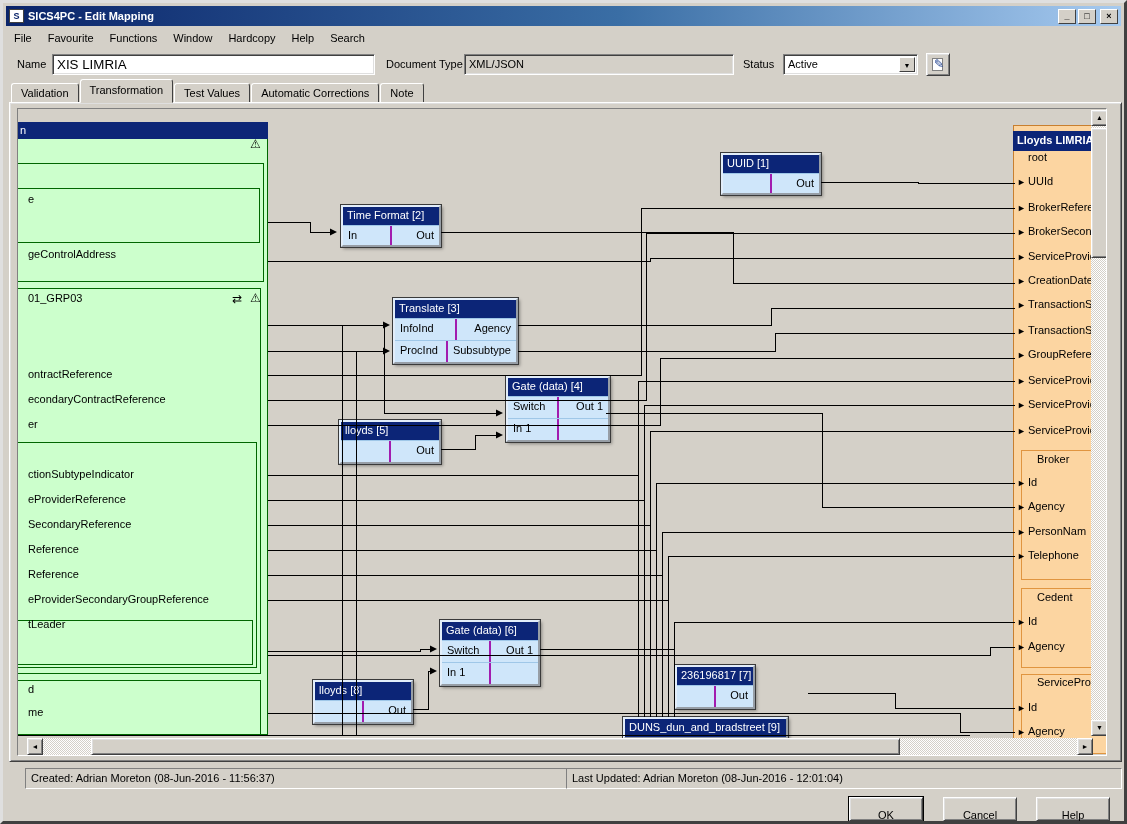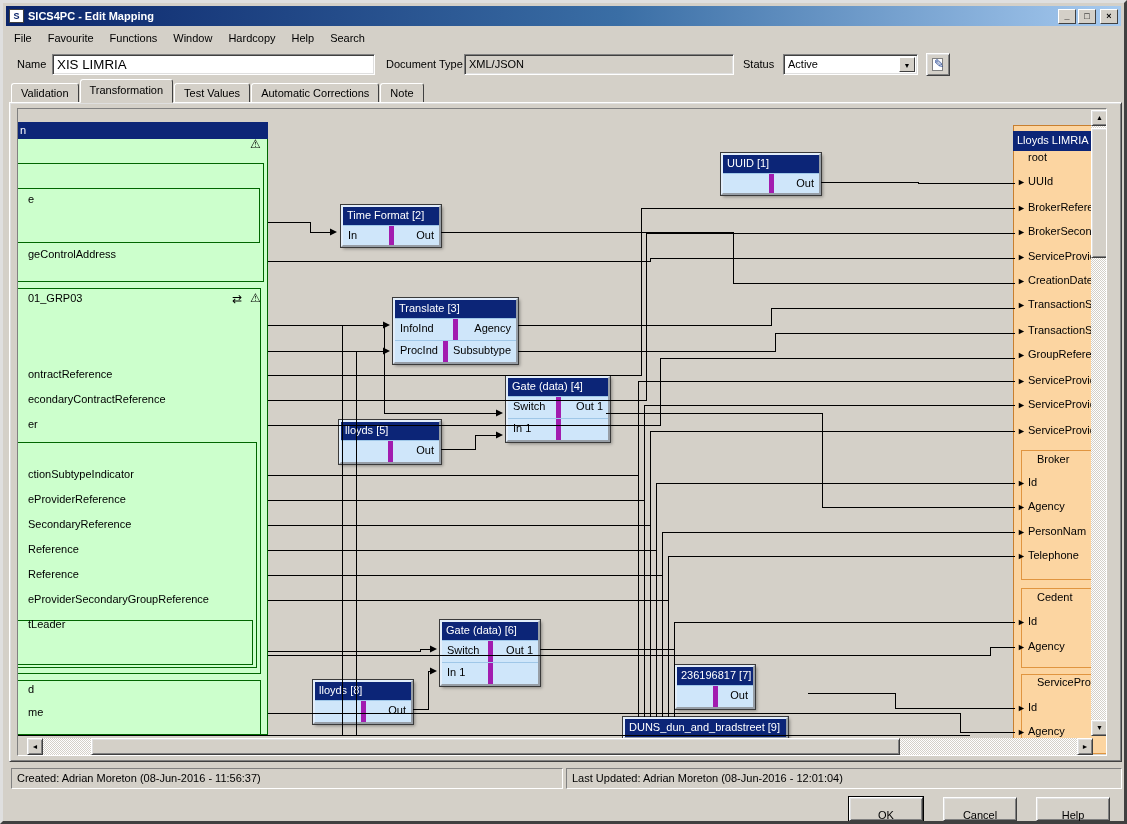--- a/index.html
+++ b/index.html
@@ -60,33 +60,33 @@
   .src-head { position:absolute; left:-2px; top:13px; width:252px; height:17px; background:#0c2577;
     color:#fff; padding:2px 4px; z-index:2; }
   .gbox { position:absolute; border:1px solid #006600; background:#ccffcc; z-index:1; }
   .src-label { position:absolute; left:10px; white-space:nowrap; z-index:2; }
   .src-ico { position:absolute; z-index:2; font-size:12px; line-height:12px; }
 
   
   .tgt-panel { position:absolute; left:995px; top:16px; width:95px; height:614px; background:#fcd5a1;
     border:1px solid #c87f2f; z-index:1; }
   .tgt-head { position:absolute; left:995px; top:22px; width:95px; height:20px; background:#0c2577;
-    color:#fff; padding:3px 4px; z-index:2; white-space:nowrap; }
+    color:#fff; padding:3px 4px; z-index:2; white-space:nowrap;font-weight:bold; }
   .obox { position:absolute; left:1003px; width:87px; border:1px solid #e09540; background:#fcd5a1; z-index:1; }
   .trow { position:absolute; left:999px; height:14px; white-space:nowrap; z-index:2; }
   .trow .ar { display:inline-block; width:11px; font-size:9px; }
   .trow.noarrow { padding-left:11px; }
 
   
   .node { position:absolute; background:#cfe6fa; border:2px outset #e3eefa; outline:1px solid #3a3a3a;
     box-shadow:2px 2px 3px rgba(0,0,0,.35); z-index:2; }
   .node-title { background:#0c2577; color:#fff; height:18px; padding:2px 4px; white-space:nowrap; overflow:hidden; }
   .node-row { display:flex; height:22px; border-top:1px solid #9fc7e8; }
   .node-row .c { flex:1; padding:3px 5px; white-space:nowrap; }
-  .node-row .c.r { text-align:right; border-left:5px solid #a21caf; }
+  .node-row .c.r { text-align:right; border-left:2px solid #a21caf; }
   .node-row .c.lft { text-align:left; }
 
   
   .wires { position:absolute; left:0; top:0; z-index:3; pointer-events:none; }
 
   
   .sb-track { background-color:#fff;
     background-image:linear-gradient(45deg,#d4d0c8 25%,transparent 25%,transparent 75%,#d4d0c8 75%),
                      linear-gradient(45deg,#d4d0c8 25%,transparent 25%,transparent 75%,#d4d0c8 75%);
     background-size:2px 2px; background-position:0 0,1px 1px; }
@@ -343,20 +343,20 @@
       </div>
 
       <div class="hsb sb-track">
         <div class="sb-btn" style="left:0; top:0; width:16px; height:17px; line-height:15px">◄</div>
         <div class="sb-thumb" style="left:64px; top:0; width:809px; height:17px"></div>
         <div class="sb-btn" style="right:0; top:0; width:16px; height:17px; line-height:15px">►</div>
       </div>
     </div>
   </div>
 
-  <div class="statusline" style="left:8px; width:552px">Created: Adrian Moreton (08-Jun-2016 - 11:56:37)</div>
+  <div class="statusline" style="left:22px; width:552px">Created: Adrian Moreton (08-Jun-2016 - 11:56:37)</div>
   <div class="statusline" style="left:563px; width:556px">Last Updated: Adrian Moreton (08-Jun-2016 - 12:01:04)</div>
 
   <div class="btn default" style="left:846px">OK</div>
   <div class="btn" style="left:940px">Cancel</div>
   <div class="btn" style="left:1033px">Help</div>
 
 </div>
 
 </body></html>

